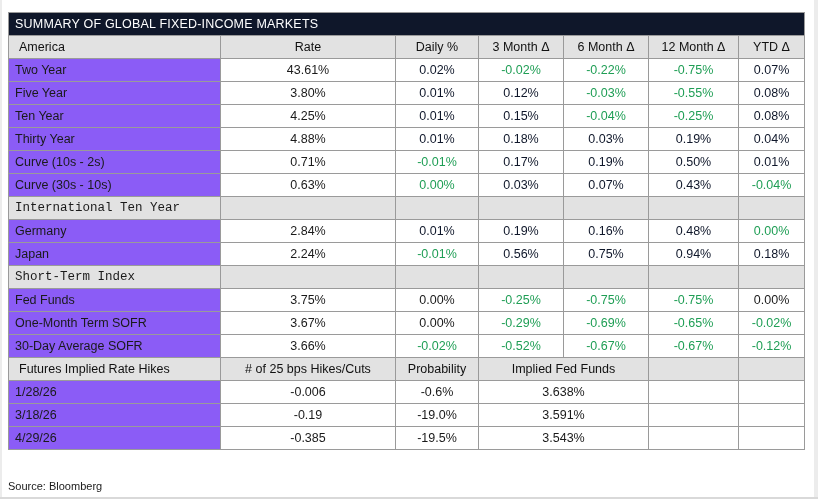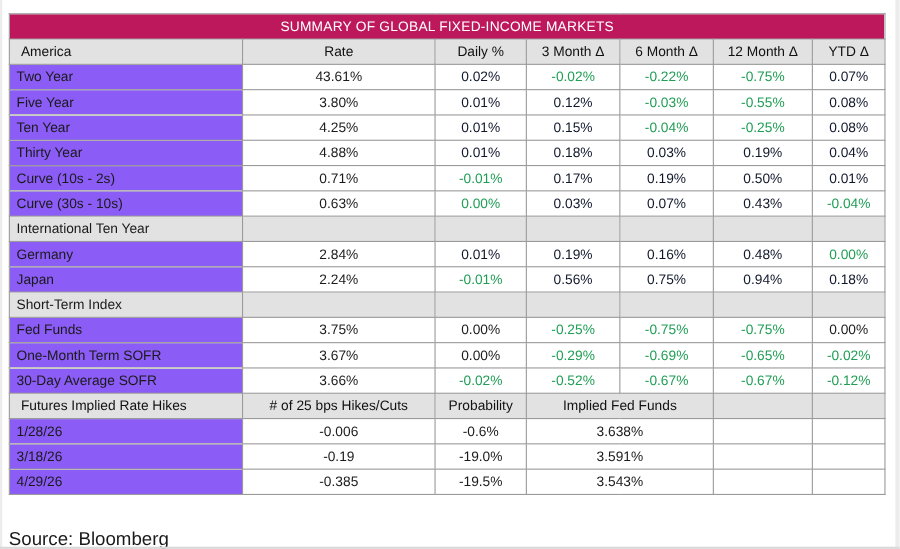--- a/index.html
+++ b/index.html
@@ -35,42 +35,43 @@
   }
   table.fi td, table.fi th {
     border: 1px solid #9a9a9a;
     height: 22px;
     padding: 0 6px;
     white-space: nowrap;
     overflow: hidden;
     font-weight: normal;
   }
   .title-row td {
-    background: #be185d;
+    background: #0f172a;
     color: #ffffff;
     font-weight: bold;
     font-size: 12.5px;
     letter-spacing: 0.2px;
     height: 21px;
     border: 1px solid #0d1b2a;
-    text-align: center;
+    text-align: left;
   }
   .hdr td {
     background: #e2e2e2;
     text-align: center;
     font-weight: normal;
     color: #111;
   }
   .hdr td.left {
     text-align: left;
     padding-left: 10px;
   }
   .section td {
     background: #e2e2e2;
     text-align: left;
+    font-family: Liberation Mono, monospace;
   }
   .section td.blank {
     background: #e2e2e2;
   }
   td.lbl {
     text-align: left;
     padding-left: 18px;
     background: #8b5cf6;
   }
   td.num {
@@ -80,21 +81,21 @@
   td.empty {
     background: #ffffff;
   }
   .pos { color: #0f172a; }
   .neg { color: #1f9e55; }
   .neu { color: #1a1a1a; }
   .source {
     position: absolute;
     left: 8px;
     top: 480px;
-    font-size: 17px;
+    font-size: 11px;
     color: #1a1a1a;
   }
   .fineline {
     position: absolute;
     left: 0;
     top: 497px;
     width: 818px;
     height: 2px;
     background: #d9d9d9;
   }

